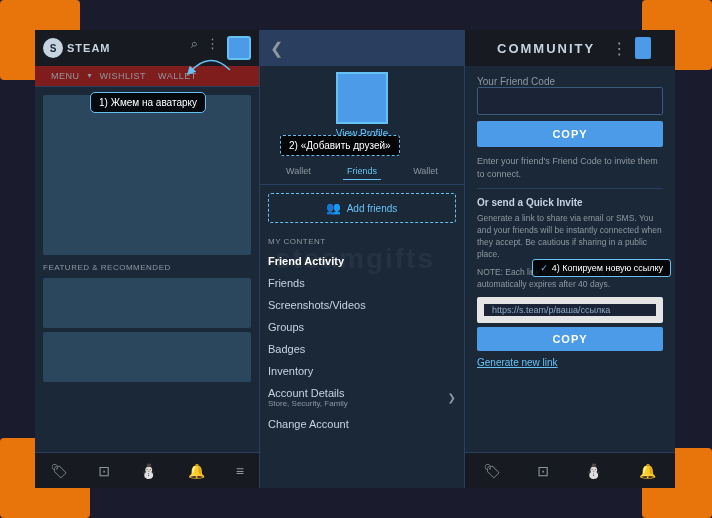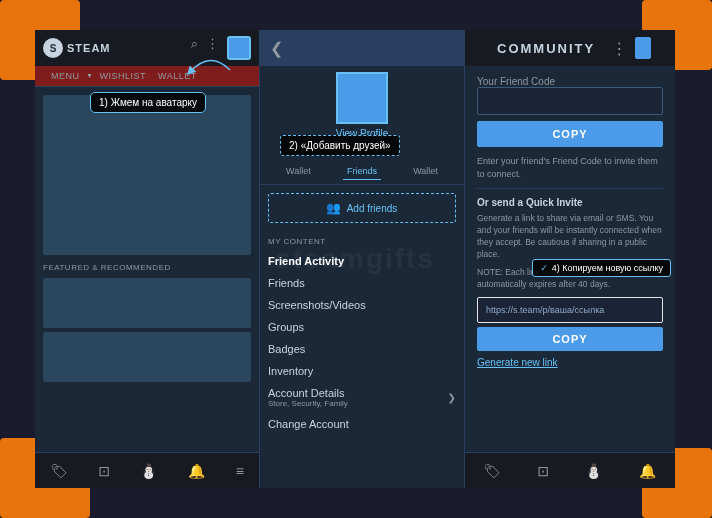--- a/index.html
+++ b/index.html
@@ -389,21 +389,21 @@
 
     .quick-invite-text {
       color: #8f98a0;
       font-size: 8.5px;
       line-height: 1.4;
       margin-bottom: 6px;
     }
 
     .link-display {
       background: #1a2436;
-      border: 1px solid #e5e5e5;
+      border: 7px solid #e5e5e5;
       color: #8fa8c6;
       font-size: 9px;
       padding: 5px 8px;
       border-radius: 2px;
       margin-bottom: 4px;
       height: 26px;
       display: flex;
       align-items: center;
     }
 

